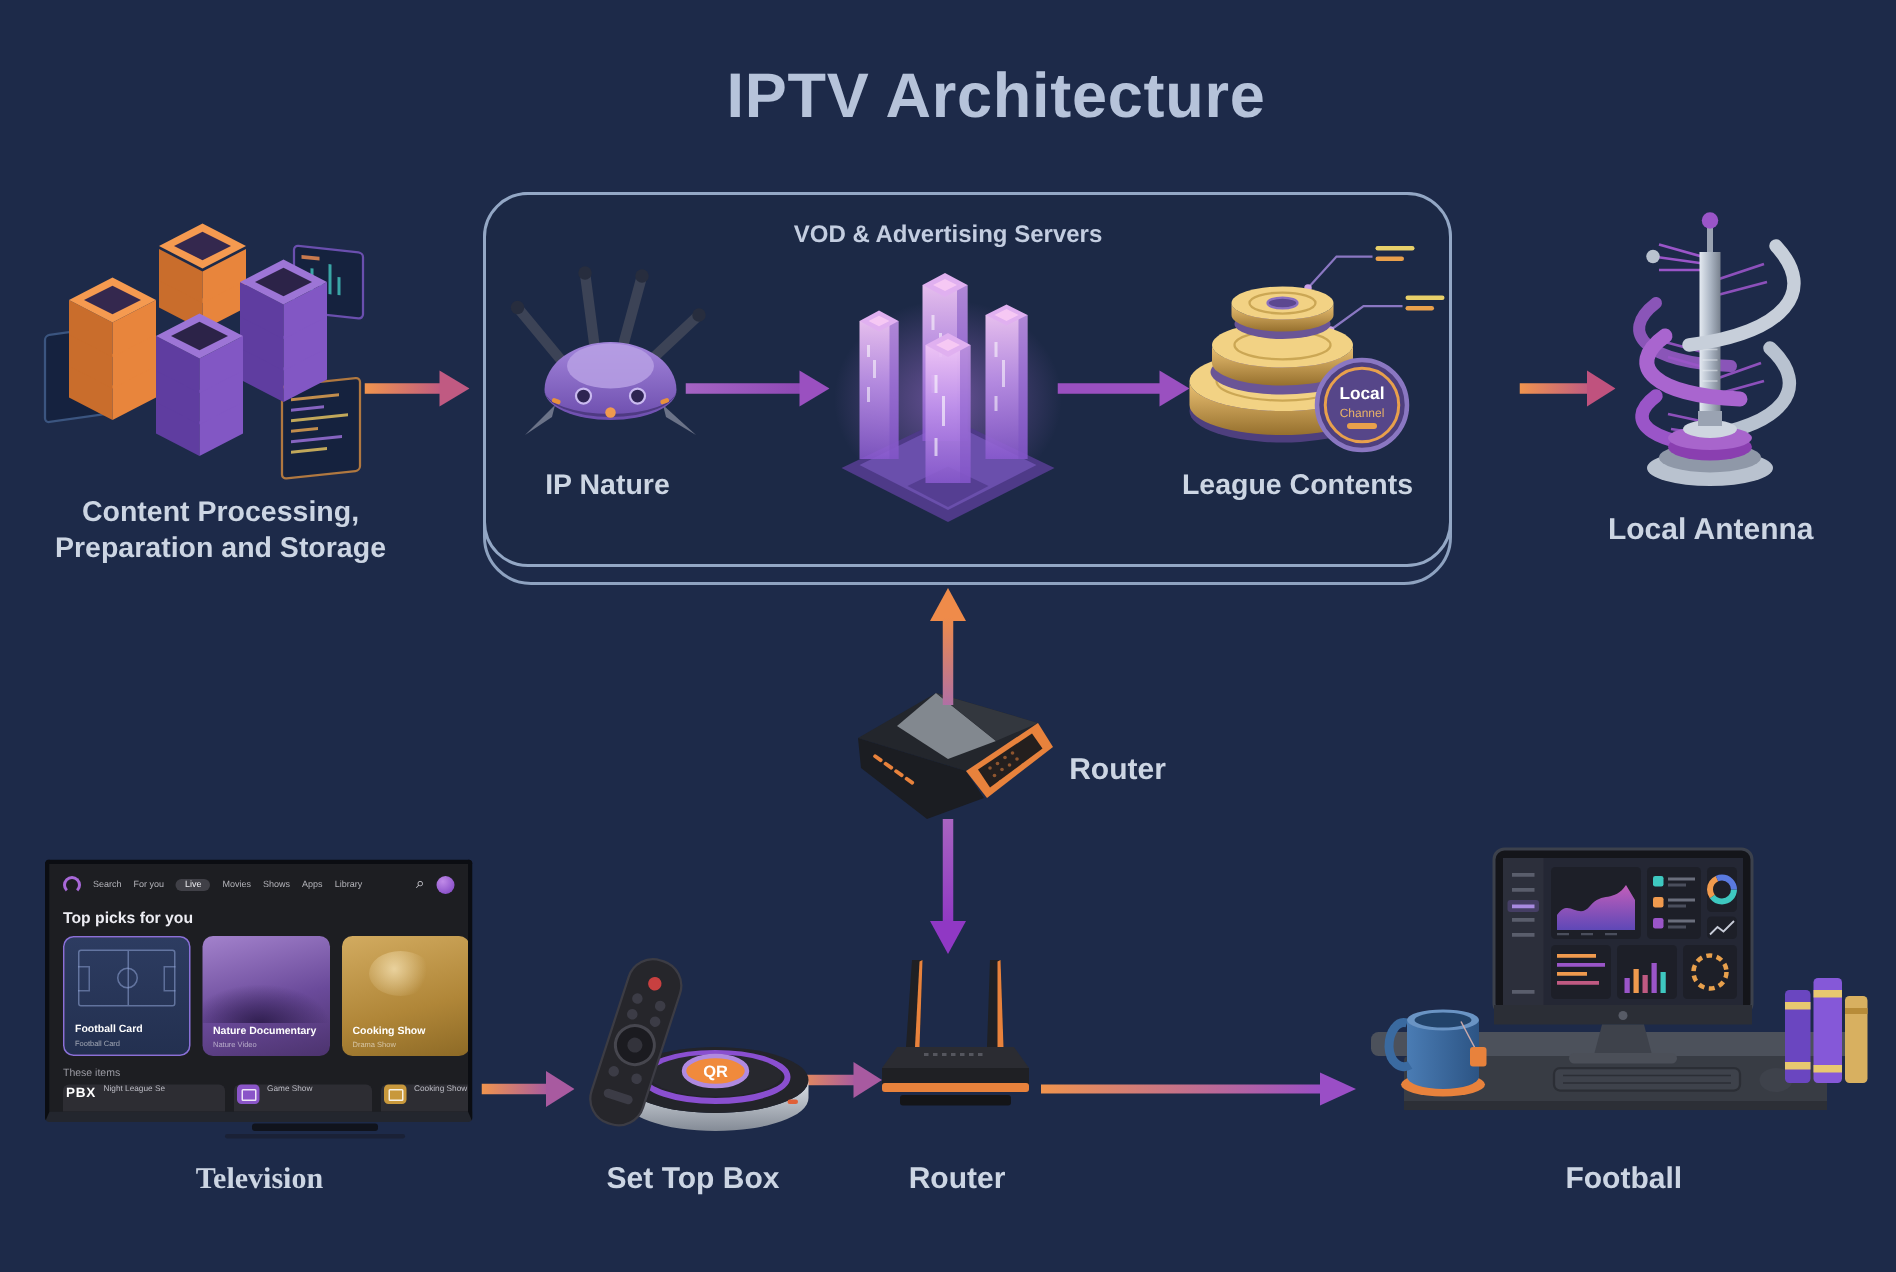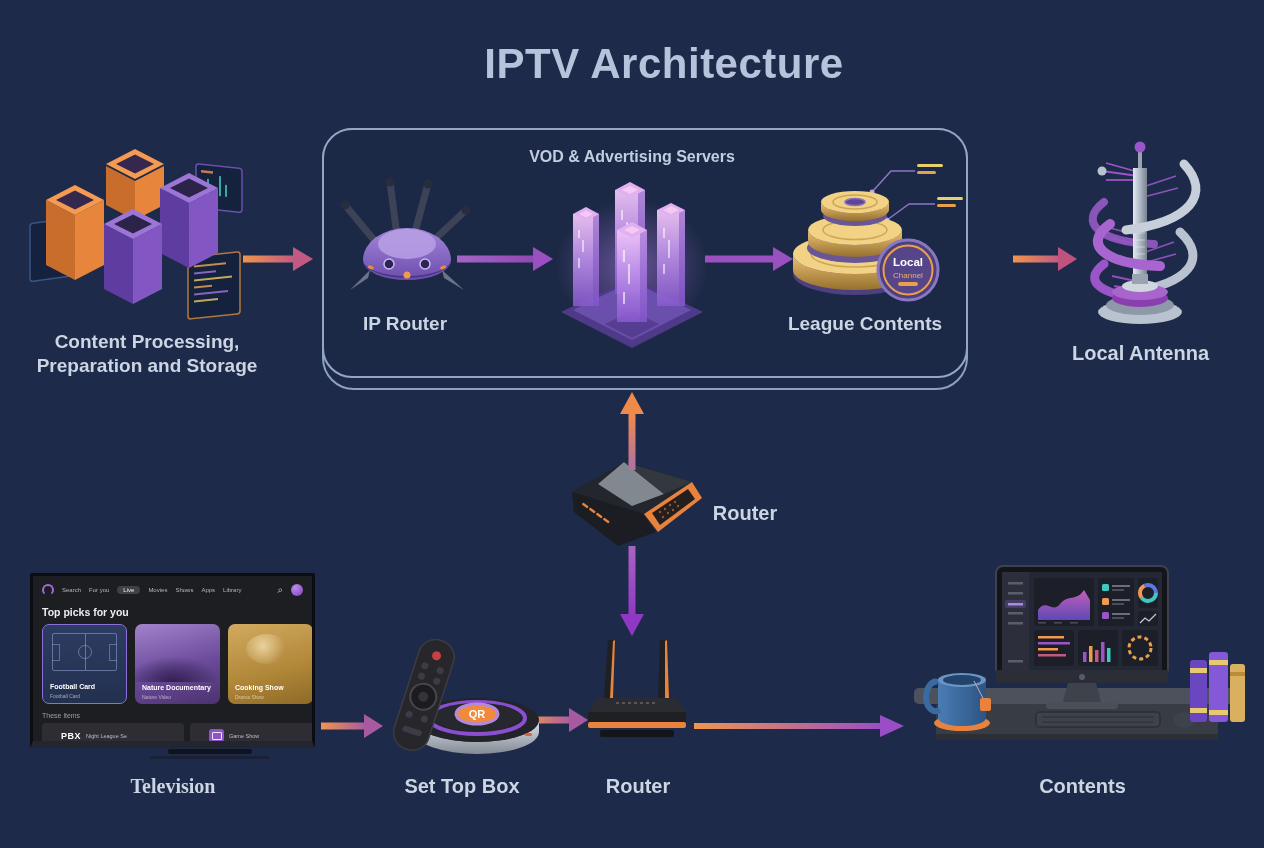--- a/index.html
+++ b/index.html
@@ -38,21 +38,21 @@
   .goal{position:absolute;top:50%;width:7px;height:15px;margin-top:-8px;border:1px solid rgba(145,165,215,.5);}
   .goalL{left:-1px;border-left:none;} .goalR{right:-1px;border-right:none;}
   .card-nature{background:linear-gradient(165deg,#a382cc 0%,#6a4a9a 55%,#4c336e 100%);}
   .card-nature::after{content:"";position:absolute;left:0;right:0;bottom:22px;height:26px;
        background:radial-gradient(ellipse at 45% 100%,rgba(40,25,70,.85),rgba(40,25,70,0) 70%);}
   .card-cooking{background:linear-gradient(165deg,#d2ab60 0%,#b08638 60%,#8d6a26 100%);}
   .card-cooking::after{content:"";position:absolute;left:18px;top:10px;width:42px;height:30px;border-radius:50%;
        background:radial-gradient(circle at 40% 40%,rgba(255,240,200,.65),rgba(255,240,200,0) 70%);}
   .tv-h2{font-size:7px;color:#9c9ca4;margin-top:8px;}
   .tv-tiles{display:flex;gap:6px;margin-top:4px;height:25px;}
-  .tv-tile{background:#2d2d33;border-radius:4px;display:flex;align-items:center;gap:5px;padding:0 19px;flex:none;}
+  .tv-tile{background:#2d2d33;border-radius:4px;display:flex;align-items:flex-start;gap:5px;padding:0 2px;flex:none;}
   .tv-tile .logo{font-size:9px;font-weight:700;color:#fff;letter-spacing:.5px;}
   .tv-tile .lab{font-size:5.5px;color:#bcbcc4;white-space:nowrap;}
   .tile-ic{width:15px;height:13px;border-radius:3px;position:relative;flex:none;}
   .tile-ic::after{content:"";position:absolute;left:3px;top:3px;width:8px;height:6px;border:1px solid rgba(255,255,255,.85);border-radius:1px;}
   .ic-purple{background:#8a55c8;} .ic-gold{background:#c8983c;}
   .tv-stand1{left:168px;top:749px;width:84px;height:5px;background:#10131c;border-radius:2px;}
   .tv-stand2{left:150px;top:756px;width:120px;height:3px;background:#1a2136;border-radius:2px;}
 </style>
 </head>
 <body>
@@ -186,21 +186,21 @@
       <path d="M31,88 a44,32 0 0 1 88,0 a44,20 0 0 1 -88,0 Z" fill="url(#ufoDome)"></path>
       <ellipse cx="75" cy="72" rx="29" ry="15" fill="#b7a0e4" opacity=".85"></ellipse>
       <path d="M31,88 a44,18 0 0 0 88,0 a44,16 0 0 1 -88,0 Z" fill="#4e3a82"></path>
       <circle cx="57" cy="92" r="5" fill="#2e2452" stroke="#cabaf0" stroke-width="1.5"></circle>
       <circle cx="93" cy="92" r="5" fill="#2e2452" stroke="#cabaf0" stroke-width="1.5"></circle>
       <circle cx="75" cy="103" r="3.5" fill="#f09a4e"></circle>
       <rect x="36" y="94" width="6" height="3" rx="1.5" fill="#e8913c" transform="rotate(20 39 95)"></rect>
       <rect x="108" y="94" width="6" height="3" rx="1.5" fill="#e8913c" transform="rotate(-20 111 95)"></rect>
     </svg>
   </div>
-  <div class="abs node-label small-label" style="left:330px;top:312px;width:150px;">IP Router</div>
+  <div class="abs node-label small-label" style="left:330px;top:312px;width:150px;">IP Nature</div>
 
   <div class="abs" style="left:553px;top:166px;">
     <svg width="158" height="182" viewBox="0 0 158 182">
       <defs>
         <linearGradient id="tw" x1="0" y1="0" x2="0" y2="1">
           <stop offset="0" stop-color="#f0c6f6" stop-opacity=".95"></stop>
           <stop offset=".45" stop-color="#c193ec" stop-opacity=".9"></stop>
           <stop offset="1" stop-color="#8a5ad0" stop-opacity=".85"></stop>
         </linearGradient>
         <radialGradient id="glow">
@@ -721,15 +721,15 @@
           <rect x="282" y="108" width="17" height="5" fill="#e8c870"></rect>
           <rect x="282" y="148" width="17" height="5" fill="#e8c870"></rect>
         <rect x="301" y="92" width="19" height="70" rx="3" fill="#8558d8"></rect>
           <rect x="301" y="100" width="19" height="5" fill="#e8c870"></rect>
           <rect x="301" y="150" width="19" height="5" fill="#e8c870"></rect>
         <rect x="322" y="104" width="15" height="58" rx="3" fill="#d8b060"></rect>
           <rect x="322" y="112" width="15" height="4" fill="#b88c38"></rect>
       </g>
     </svg>
   </div>
-  <div class="abs node-label" style="left:1000px;top:774px;width:165px;">Contents</div>
+  <div class="abs node-label" style="left:1000px;top:774px;width:165px;">Football</div>
 
 </div>
 
 </body></html>

